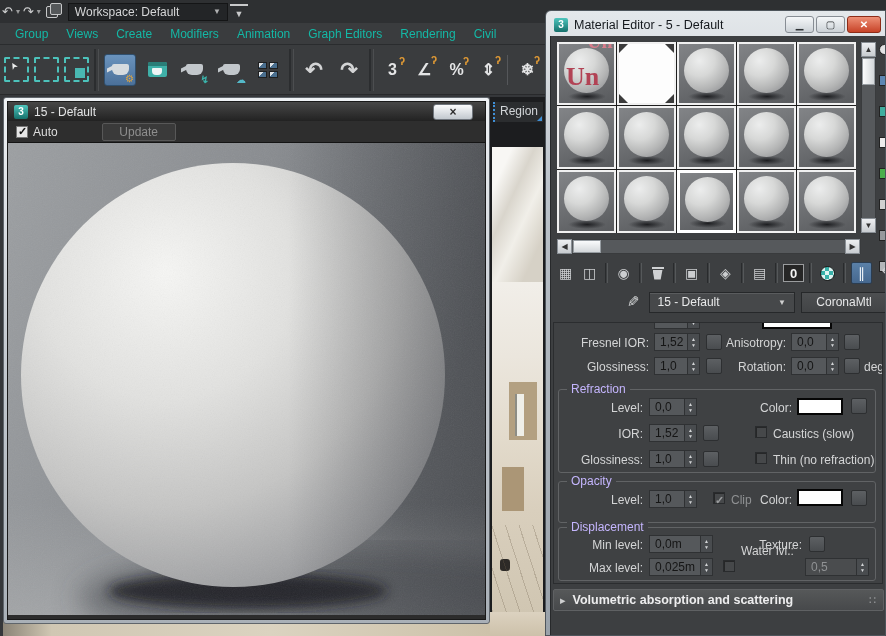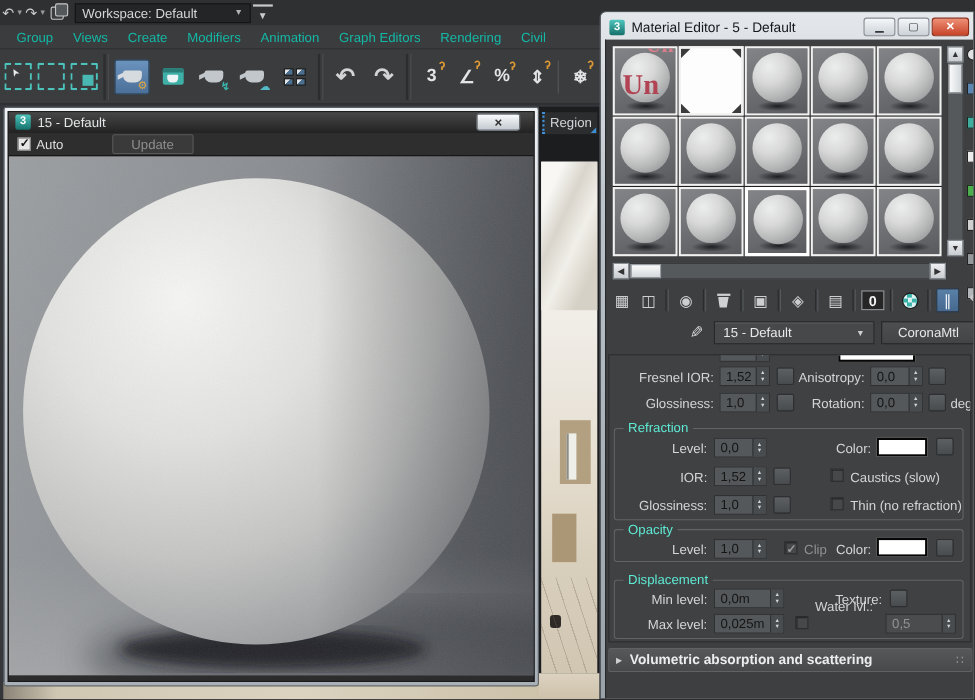--- a/index.html
+++ b/index.html
@@ -152,21 +152,21 @@
   #params { position:absolute; left:2px; top:286px; width:330px; height:262px; background:#3f4143; border:1px solid #2b2d2f; overflow:hidden; }
   .plabel { position:absolute; text-align:right; font-size:12px; color:#d4d5d6; }
   .fld { position:absolute; height:18px; background:#55585b; border:1px solid #2f3133; color:#151515; font-size:12px; display:flex; align-items:center; padding-left:5px; }
   .fld .ud { margin-left:auto; width:12px; height:100%; background:#494c4f; border-left:1px solid #2f3133; display:flex; flex-direction:column; align-items:center; justify-content:center; color:#d2d4d6; font-size:5px; line-height:6px; }
   .fld .ud::before { content:"▲"; } .fld .ud::after { content:"▼"; }
   .fld.dis { background:#4a4c4e; color:#909294; }
   .mapbtn { position:absolute; width:16px; height:16px; background:linear-gradient(#5d6063,#494c4f); border:1px solid #2d2f31; border-radius:2px; }
   .cb { position:absolute; width:12px; height:12px; background:#46484a; border:1px solid #292b2d; box-shadow:inset 1px 1px 0 rgba(0,0,0,.45); }
   .cb.checked::after { content:"✓"; position:relative; left:1px; top:-3px; color:#9a9c9e; font-size:11px; font-weight:bold; }
   .grp { position:absolute; border:1px solid #616365; border-radius:3px; }
-  .gtitle { position:absolute; top:-8px; left:8px; background:#3f4143; padding:0 4px; font-size:12px; color:#5eead4; }
+  .gtitle { position:absolute; top:-8px; left:8px; background:#3f4143; padding:0 4px; font-size:12px; color:#c4b5fd; }
   .swatch { position:absolute; width:46px; height:17px; background:#ffffff; border:2px solid #060606; }
   .dimtext { color:#8f9193 !important; }
 
   
   #rollup { position:absolute; left:2px; top:553px; width:331px; height:22px; background:linear-gradient(#565859,#47494b); border:1px solid #5f6163; border-radius:2px; display:flex; align-items:center; padding:0 6px; gap:7px; }
   #rollup .arr { color:#cfd0d1; font-size:11px; }
   #rollup .rt { color:#ededee; font-size:12.5px; font-weight:bold; }
   #rollup .grip { margin-left:auto; color:#9b9d9f; font-size:11px; letter-spacing:1px; }
 </style>
 </head>
@@ -502,21 +502,21 @@
           <span class="plabel" style="left:0;top:63px;width:84px;">Glossiness:</span>
           <div class="fld" style="left:90px;top:60px;width:48px;">
               <span>1,0</span>
               <span class="ud"></span>
             </div>
           <span class="mapbtn" style="left:144px;top:61px;"></span>
           <span class="cb" style="left:196px;top:62px;"></span>
           <span class="plabel" style="left:214px;top:63px;width:120px;text-align:left;">Thin (no refraction)</span>
         </div>
 
-        <div class="grp" style="left:4px;top:158px;width:318px;height:30px;">
+        <div class="grp" style="left:4px;top:158px;width:318px;height:42px;">
           <span class="gtitle">Opacity</span>
           <span class="plabel" style="left:0;top:11px;width:84px;">Level:</span>
           <div class="fld" style="left:90px;top:8px;width:48px;">
               <span>1,0</span>
               <span class="ud"></span>
             </div>
           <span class="cb checked" style="left:154px;top:10px;"></span>
           <span class="plabel dimtext" style="left:172px;top:11px;width:30px;text-align:left;">Clip</span>
           <span class="plabel" style="left:191px;top:11px;width:42px;">Color:</span>
           <span class="swatch" style="left:238px;top:7px;"></span>

